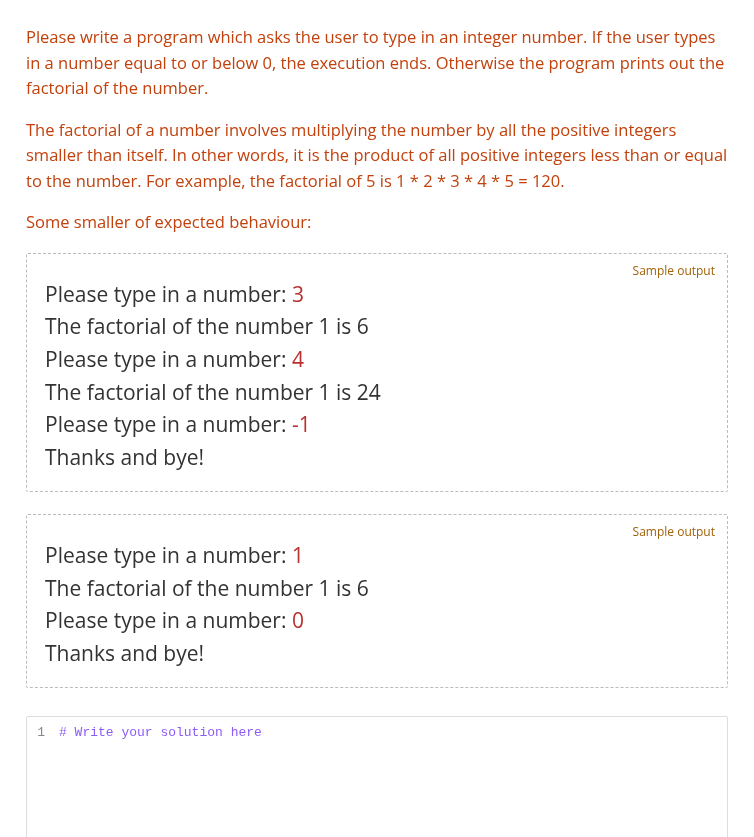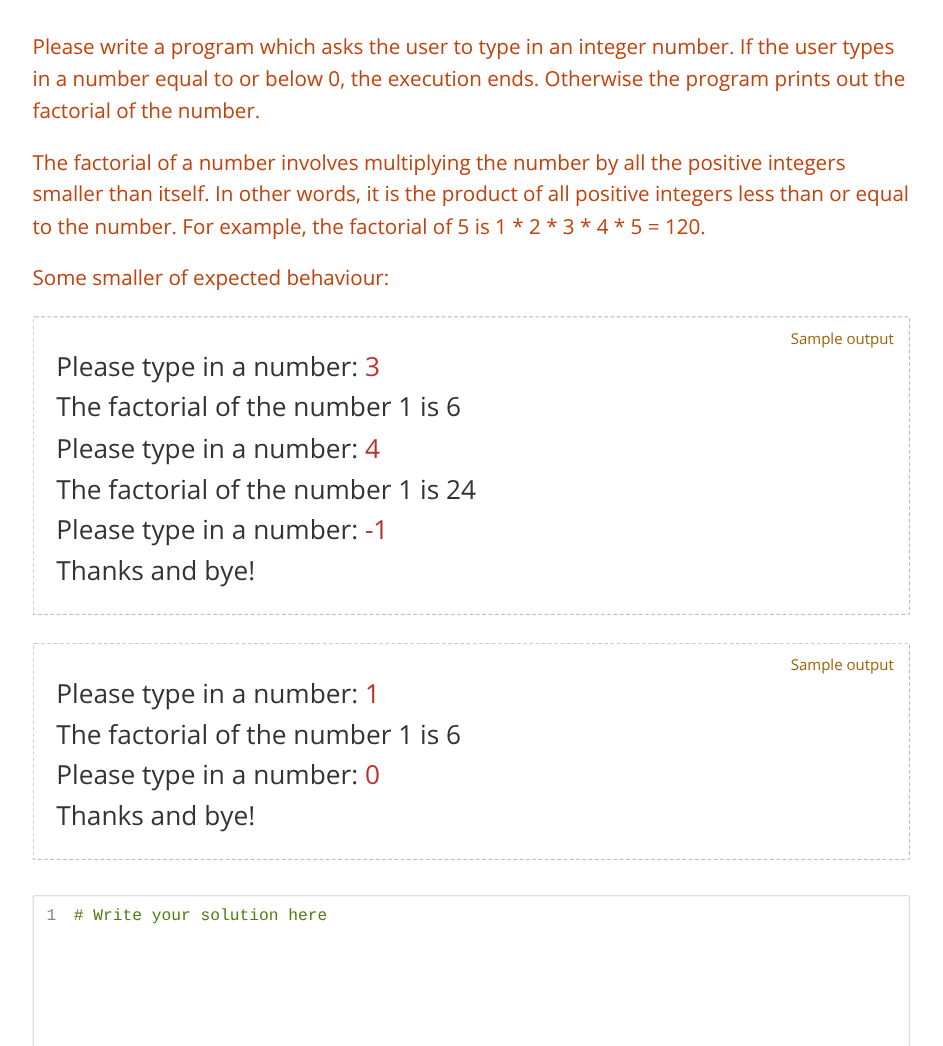--- a/index.html
+++ b/index.html
@@ -58,21 +58,21 @@
   .editor-gutter {
     width: 24px;
     text-align: right;
     color: #888;
     padding-right: 14px;
     user-select: none;
   }
   .editor-code {
     white-space: pre;
   }
-  .comment { color: #4d7c0f; }
+  .comment { color: #8b5cf6; }
 </style>
 </head>
 <body>
 
 <p class="prose">Please write a program which asks the user to type in an integer number. If the user types in a number equal to or below 0, the execution ends. Otherwise the program prints out the factorial of the number.</p>
 <p class="prose">The factorial of a number involves multiplying the number by all the positive integers smaller than itself. In other words, it is the product of all positive integers less than or equal to the number. For example, the factorial of 5 is 1 * 2 * 3 * 4 * 5 = 120.</p>
 <p class="prose">Some smaller of expected behaviour:</p>
 
 <div class="sample-box">
   <div class="sample-label">Sample output</div>

